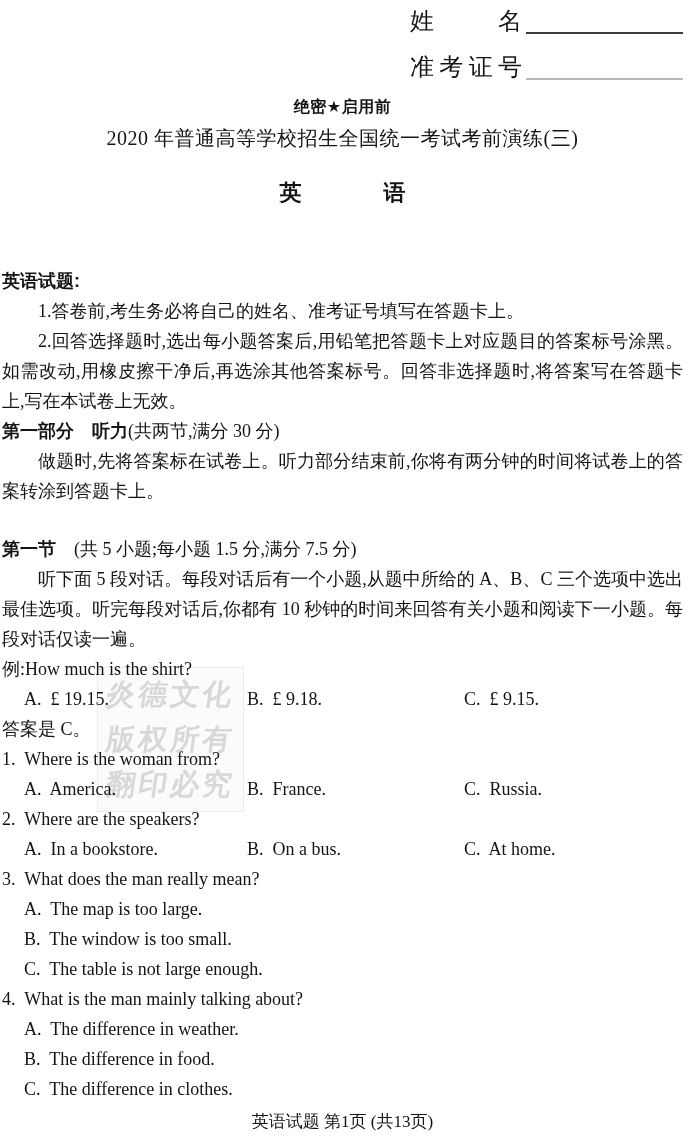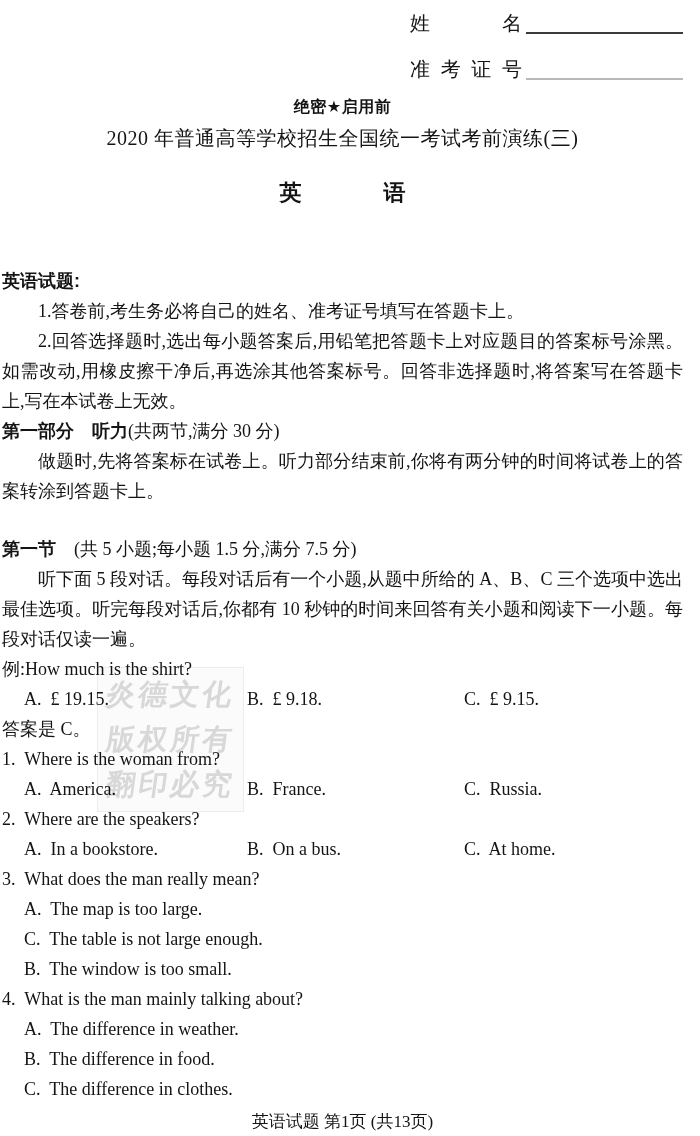--- a/index.html
+++ b/index.html
@@ -21,21 +21,21 @@
     padding: 2px 17px 0 2px;
     overflow: hidden;
     background: #ffffff;
   }
   .content { position: relative; z-index: 1; }
 
   .hei { font-family: "Liberation Sans", "DejaVu Sans", sans-serif; font-weight: bold; }
 
   
   .fill-block { width: 273px; margin-left: auto; margin-top: 2px; }
-  .fill-row { display: flex; align-items: flex-end; height: 30px; margin-bottom: 16px; font-size: 20px; }
+  .fill-row { display: flex; align-items: flex-end; height: 30px; margin-bottom: 16px; font-size: 24px; }
   .fill-label {
     display: inline-block;
     width: 112px;
     line-height: 1.05;
     text-align: justify;
     text-align-last: justify;
     white-space: pre-wrap;
   }
   .fill-line { flex: 1; height: 26px; margin-left: 4px; border-bottom: 2px solid #3c3c3c; }
   .fill-line.light { border-bottom-color: #b9b9b9; }
@@ -144,22 +144,22 @@
 
     <div class="body-text pre">2.  Where are the speakers?</div>
     <div class="body-text opt-row">
       <span class="opt-a">A.  In a bookstore.</span>
       <span class="opt-b">B.  On a bus.</span>
       <span class="opt-c">C.  At home.</span>
     </div>
 
     <div class="body-text pre">3.  What does the man really mean?</div>
     <div class="body-text opt-stack">A.  The map is too large.</div>
+    <div class="body-text opt-stack">B.  The window is too small.</div>
     <div class="body-text opt-stack">C.  The table is not large enough.</div>
-    <div class="body-text opt-stack">B.  The window is too small.</div>
 
     <div class="body-text pre">4.  What is the man mainly talking about?</div>
     <div class="body-text opt-stack">A.  The difference in weather.</div>
     <div class="body-text opt-stack">B.  The difference in food.</div>
     <div class="body-text opt-stack">C.  The difference in clothes.</div>
 
     <div class="footer">英语试题 第1页 (共13页)</div>
 
   </div>
 </div>

